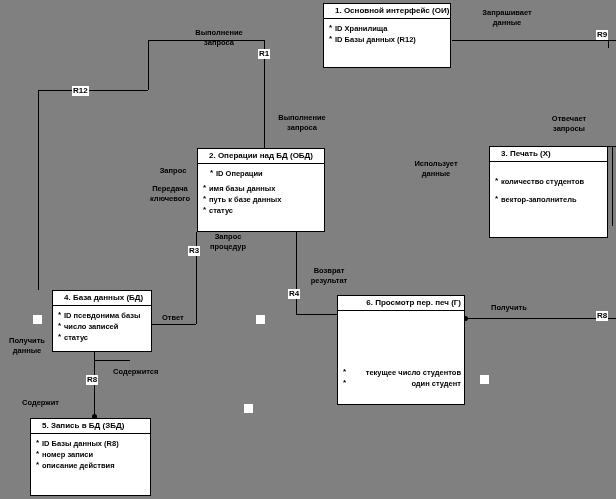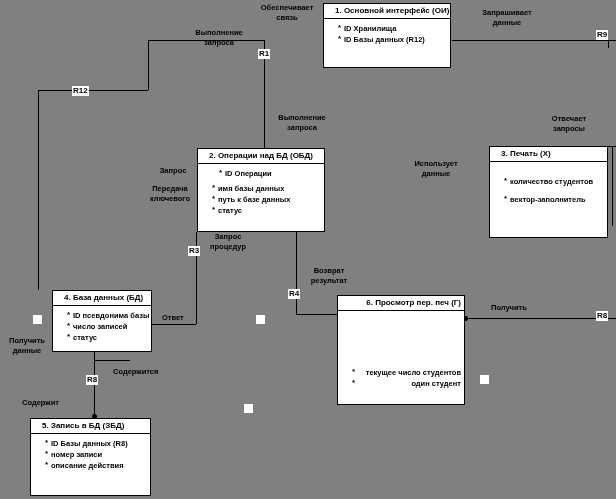--- a/index.html
+++ b/index.html
@@ -6,21 +6,21 @@
   body{width:616px;height:499px;position:relative;overflow:hidden;
        font-family:"Liberation Sans","DejaVu Sans",sans-serif;}
   #canvas{position:absolute;left:0;top:0;width:616px;height:499px;background:#808080;}
 
   
   .entity{position:absolute;background:#ffffff;border:1px solid #000;box-sizing:border-box;}
   .entity .ehead{
      font-size:8px;font-weight:bold;color:#000;
      padding:2px 3px 2px 11px;line-height:10px;white-space:nowrap;
      border-bottom:1px solid #000;}
-  .entity .ebody{padding:4px 3px 2px 14px;}
+  .entity .ebody{padding:4px 3px 2px 5px;}
   .attr{font-size:7.5px;font-weight:bold;color:#000;line-height:11px;
         white-space:nowrap;position:relative;padding-left:6px;}
   .attr:before{content:"*";position:absolute;left:0;top:-1px;font-size:8px;}
   .attr.gap{margin-top:7px;}
   .attr.indent{padding-left:13px;}
   .attr.indent:before{left:7px;}
 
   
   .ln{position:absolute;background:#000;}
   .lnh{height:1px;}
@@ -128,24 +128,20 @@
   </div>
 
   <div class="rid" style="left:258px;top:49px;">R1</div>
   <div class="rid" style="left:596px;top:30px;">R9</div>
   <div class="rid" style="left:72px;top:86px;">R12</div>
   <div class="rid" style="left:188px;top:246px;">R3</div>
   <div class="rid" style="left:288px;top:289px;">R4</div>
   <div class="rid" style="left:86px;top:375px;">R8</div>
   <div class="rid" style="left:596px;top:311px;">R8</div>
 
-  <div class="vp c" style="left:248px;top:3px;width:78px;">
-    <div>Обеспечивает</div>
-    <div>связь</div>
-  </div>
 
   <div class="vp c" style="left:180px;top:28px;width:78px;">
     <div>Выполнение</div>
     <div>запроса</div>
   </div>
 
   <div class="vp c" style="left:466px;top:8px;width:82px;">
     <div>Запрашивает</div>
     <div>данные</div>
   </div>

